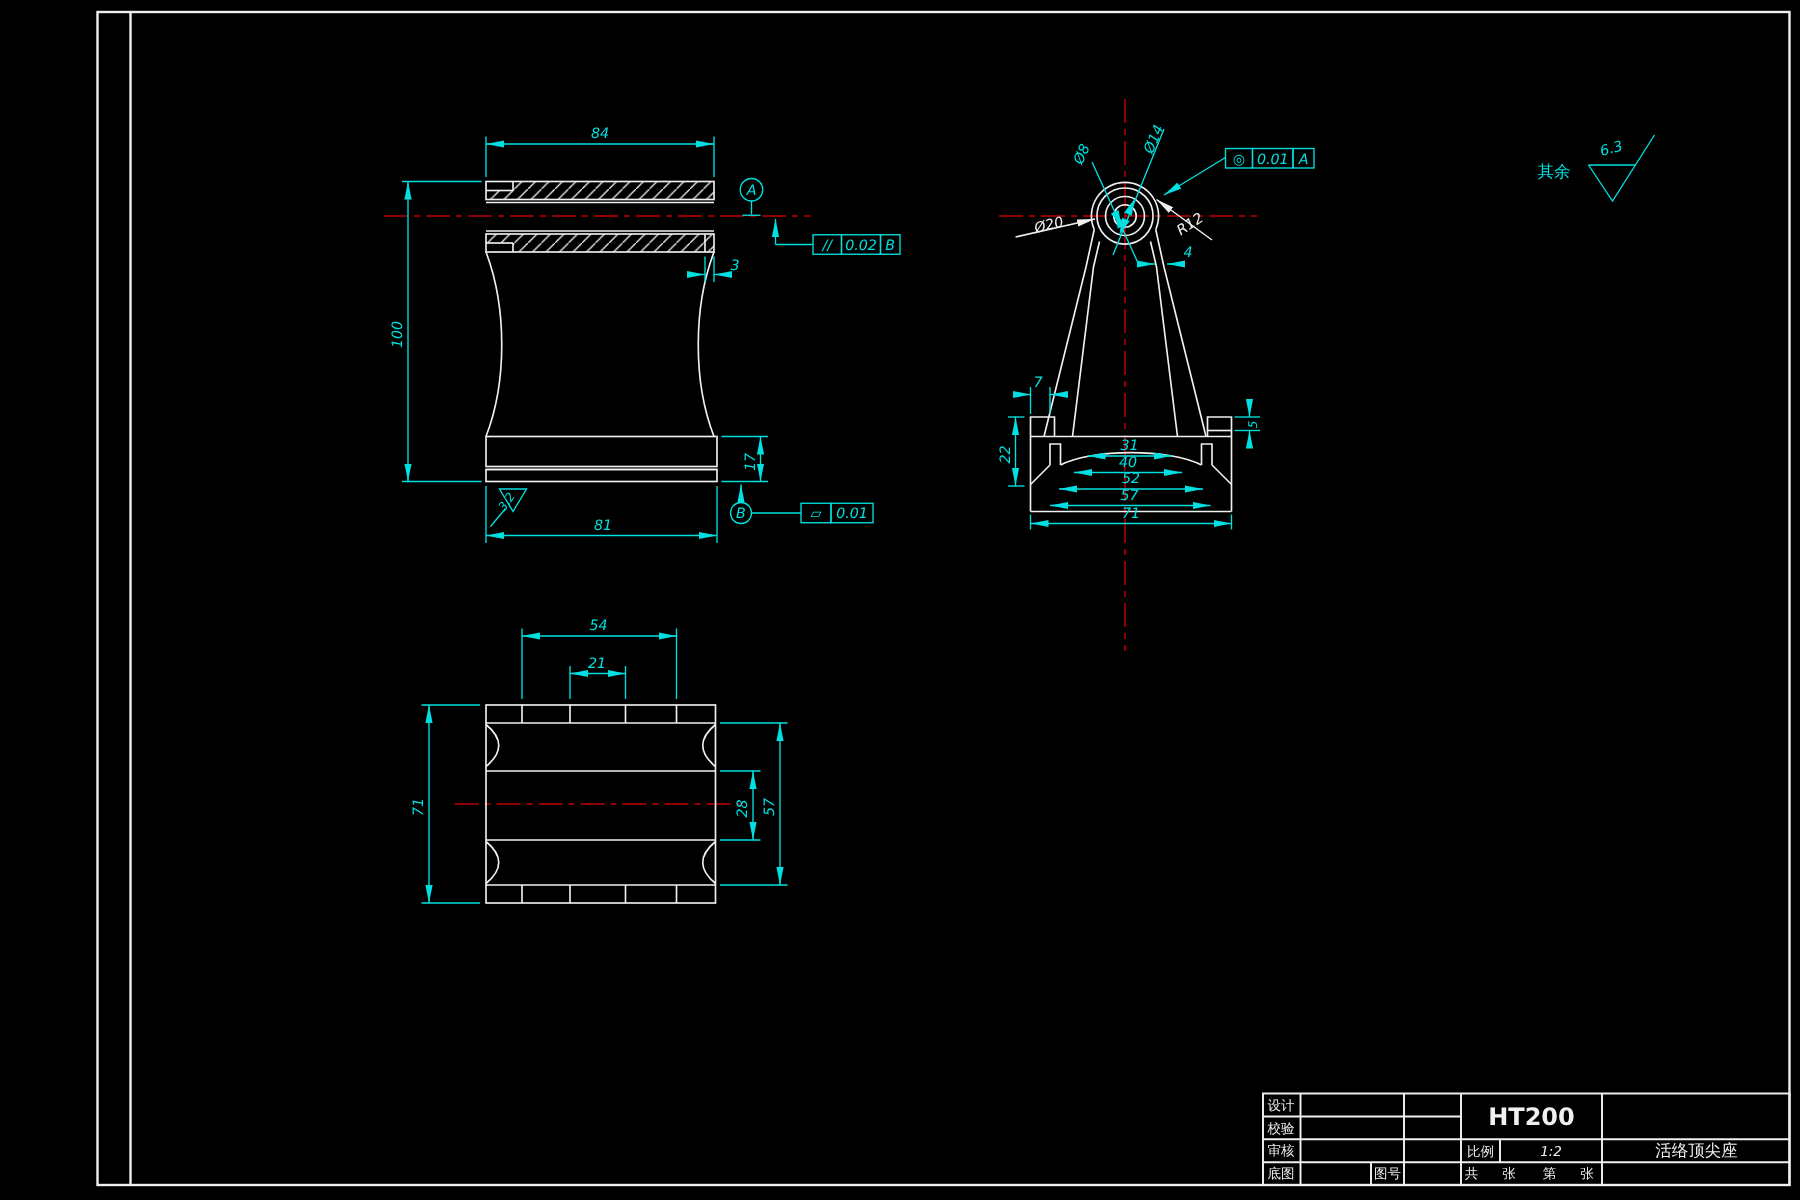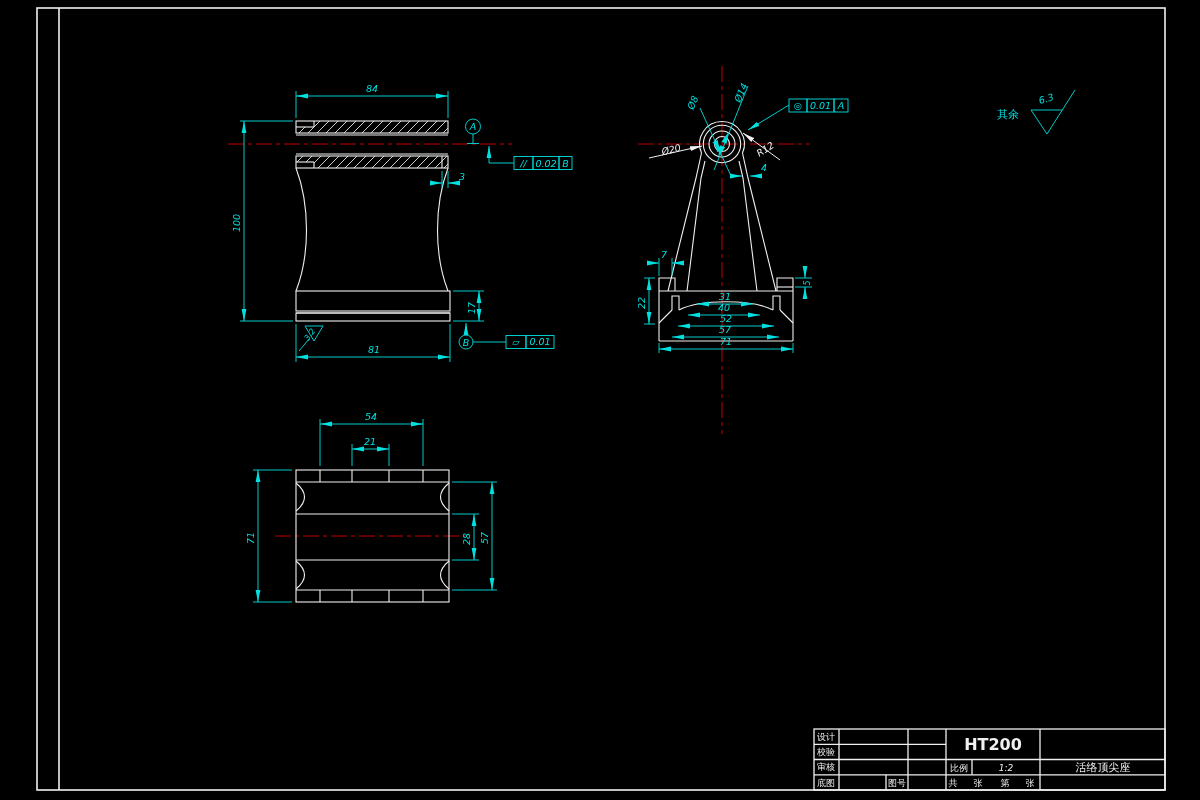--- a/index.html
+++ b/index.html
@@ -1,16 +1,16 @@
 <!DOCTYPE html>
 <html><head>
 <meta charset="utf-8">
 <style>
   html,body{margin:0;padding:0;background:#000;width:1200px;height:800px;overflow:hidden;}
-  .canvas{position:relative;width:1004px;height:800px;background:#000;}
+  .canvas{position:relative;width:1004px;height:800px;background:#000;margin-left:28px;}
   svg{position:absolute;left:0;top:0;}
   
   .g{stroke:#F0F0F0;stroke-width:1.1;fill:none;}
   .gt{stroke:#F0F0F0;stroke-width:1;fill:none;}
   .dl{stroke:#00E0E0;stroke-width:0.9;fill:none;}
   .cl{stroke:#BF0000;stroke-width:1;fill:none;stroke-dasharray:16 4 4 4;}
   .fr{stroke:#F0F0F0;stroke-width:1.6;fill:none;}
   .tb{stroke:#F0F0F0;stroke-width:1.3;fill:none;}
   
   text{font-family:"DejaVu Sans",sans-serif;}

